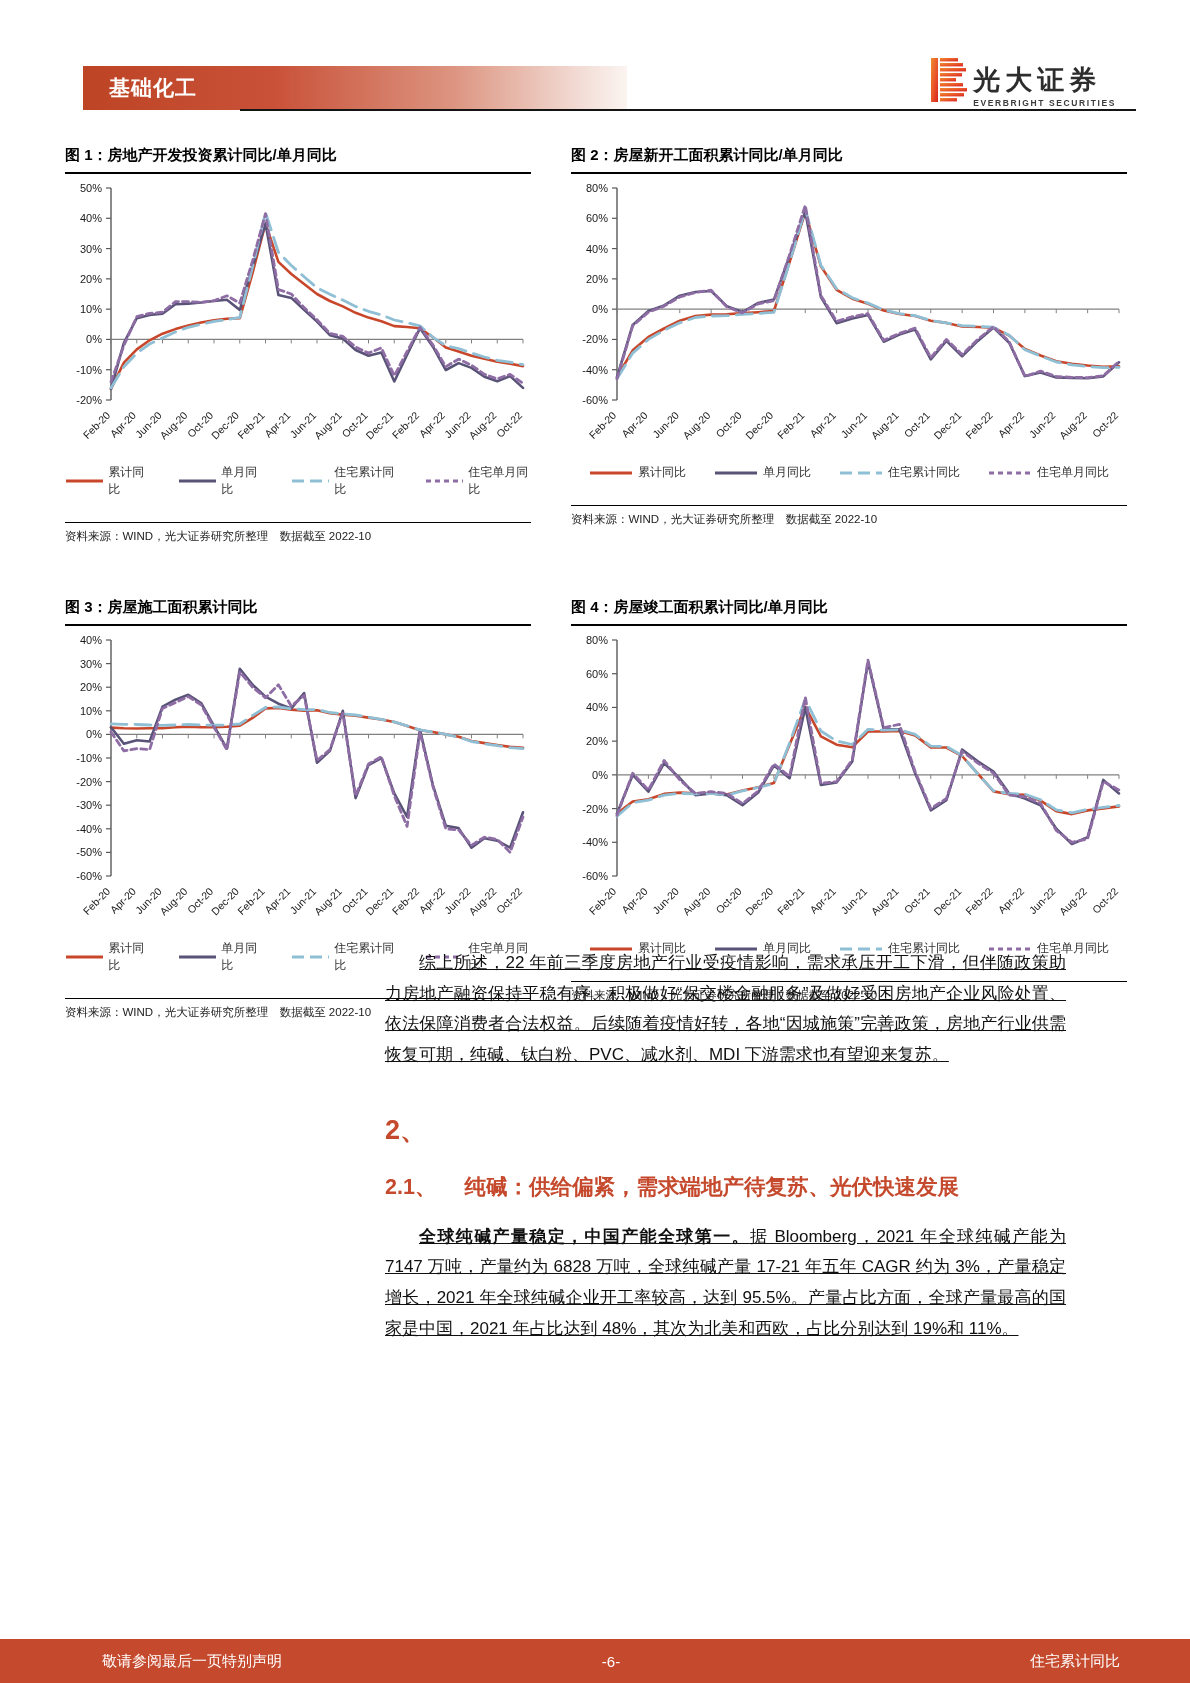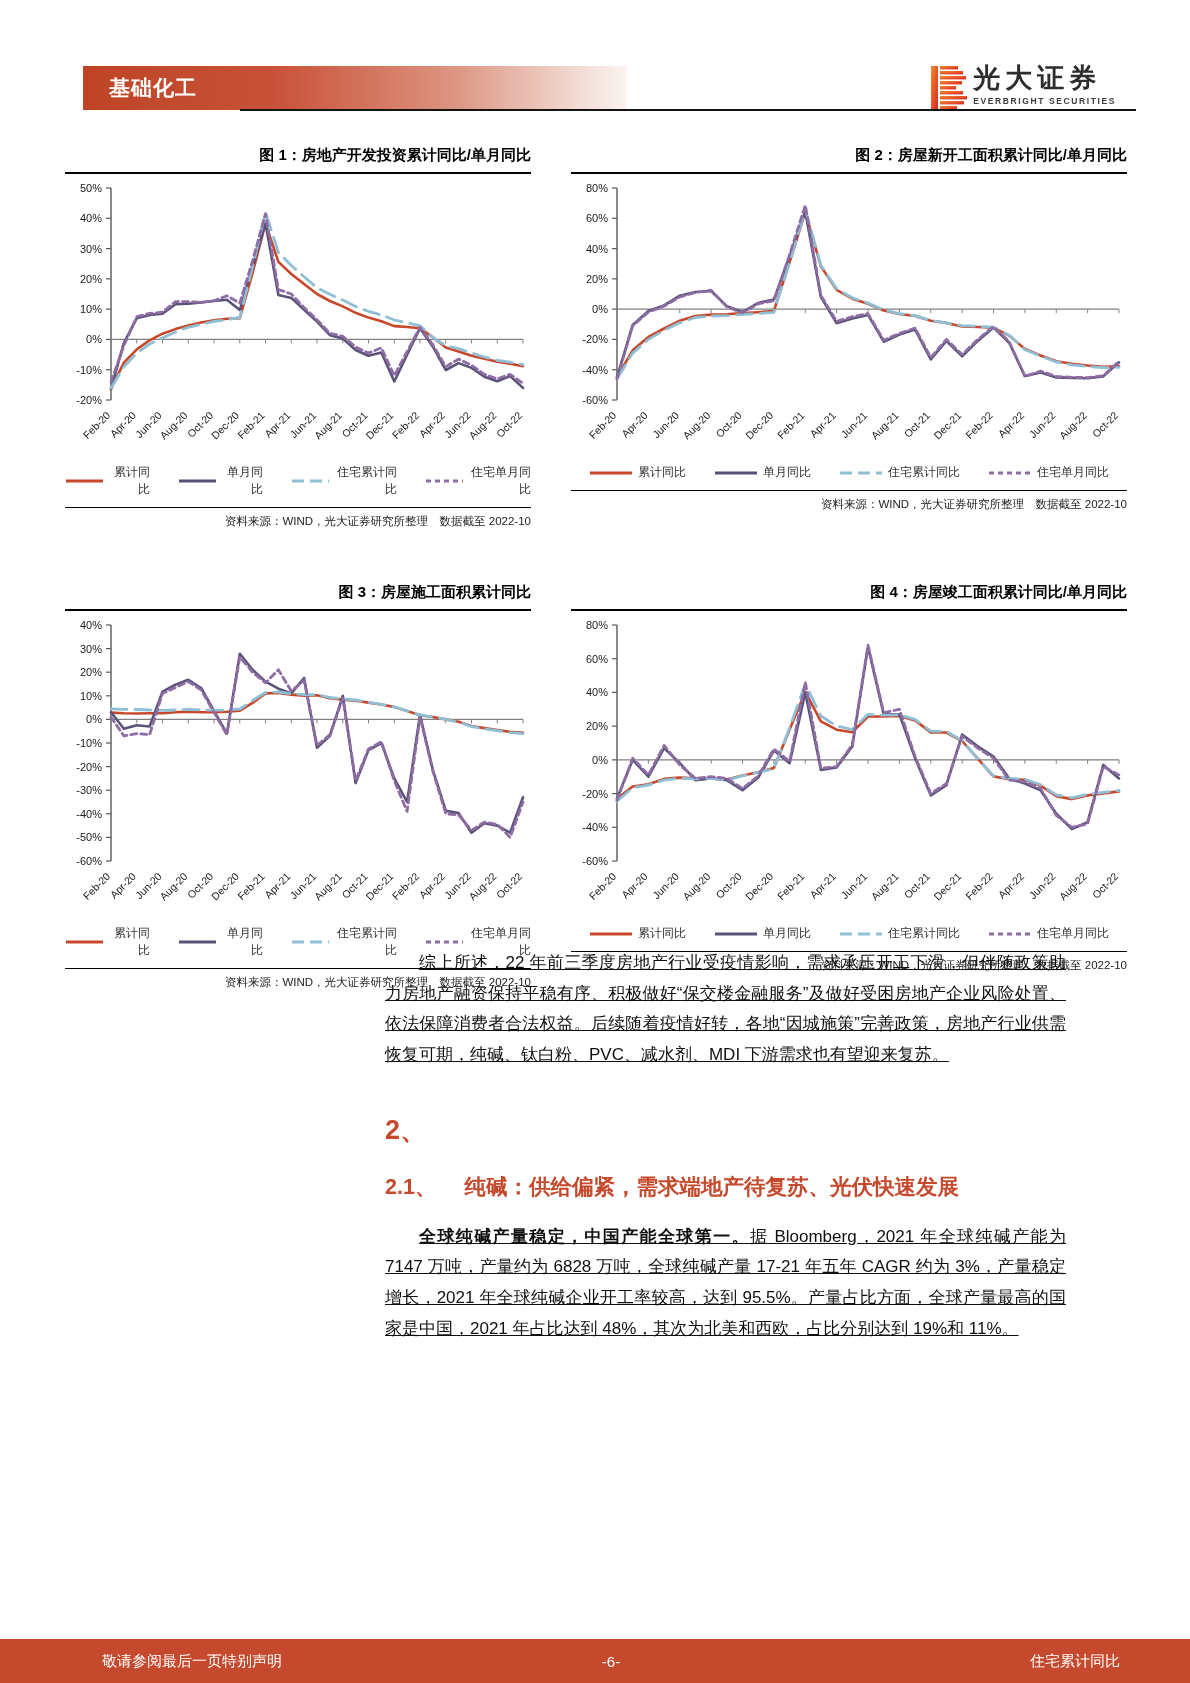--- a/index.html
+++ b/index.html
@@ -9,42 +9,42 @@
     background:#ffffff; overflow:hidden;
     font-family:"Liberation Sans", sans-serif; color:#111;
   }
   
   .badge {
     position:absolute; top:66px; left:83px; width:544px; height:44px;
     background:linear-gradient(to right,#bd4424 0%,#c95138 35%,#dc9480 68%,#f3ded7 92%,#fbf4f1 100%);
     color:#fff; font-weight:bold; font-size:21px; line-height:44px;
     padding-left:26px; letter-spacing:1px;
   }
-  .logo { position:absolute; top:64px; right:74px; display:flex; align-items:flex-start; gap:3px; }
+  .logo { position:absolute; top:56px; right:74px; display:flex; align-items:flex-end; gap:3px; }
   .logo-text { display:flex; flex-direction:column; }
   .logo-cn { font-size:27px; font-weight:bold; color:#2d2d2d; letter-spacing:5px; line-height:1.1; }
   .logo-en { font-size:8.5px; color:#3c3c3c; letter-spacing:1.6px; font-weight:bold; margin-top:2px; }
   .header-rule { position:absolute; top:109px; left:240px; width:896px; height:2px; background:#141414; }
   
   .figures {
     position:absolute; top:146px; left:65px; width:1062px;
-    display:flex; flex-wrap:wrap; column-gap:40px; row-gap:54px;text-align:right;
+    display:flex; flex-wrap:wrap; column-gap:40px; row-gap:54px;
   }
   .fig { display:flex; flex-direction:column; }
   .fig-l { width:466px; }
   .fig-r { width:556px; }
   .fig-title {
     font-size:15px; font-weight:bold; color:#000;
     padding-bottom:7px; border-bottom:2px solid #000; margin-bottom:2px;
   }
   .chart-svg { display:block; }
   .legend { display:flex; justify-content:center; align-items:center; gap:28px; margin-top:0px; }
   .legend-item { display:flex; align-items:center; gap:5px; font-size:12px; color:#333; }
   .source {
-    border-top:1.5px solid #000; margin-top:9px; padding-top:6px;
+    border-top:1.5px solid #000; margin-top:24px; padding-top:6px;
     font-size:11.5px; color:#222;
   }
   
   .main-text { position:absolute; left:385px; width:681px; top:948px; }
   .body-para {
     margin:0; font-size:17px; line-height:1.8; text-align:justify;
     text-indent:2em; color:#101010;text-decoration:underline;
   }
   .h2-heading {
     margin-top:42px; color:#c5492c; font-weight:bold; font-size:27px;

